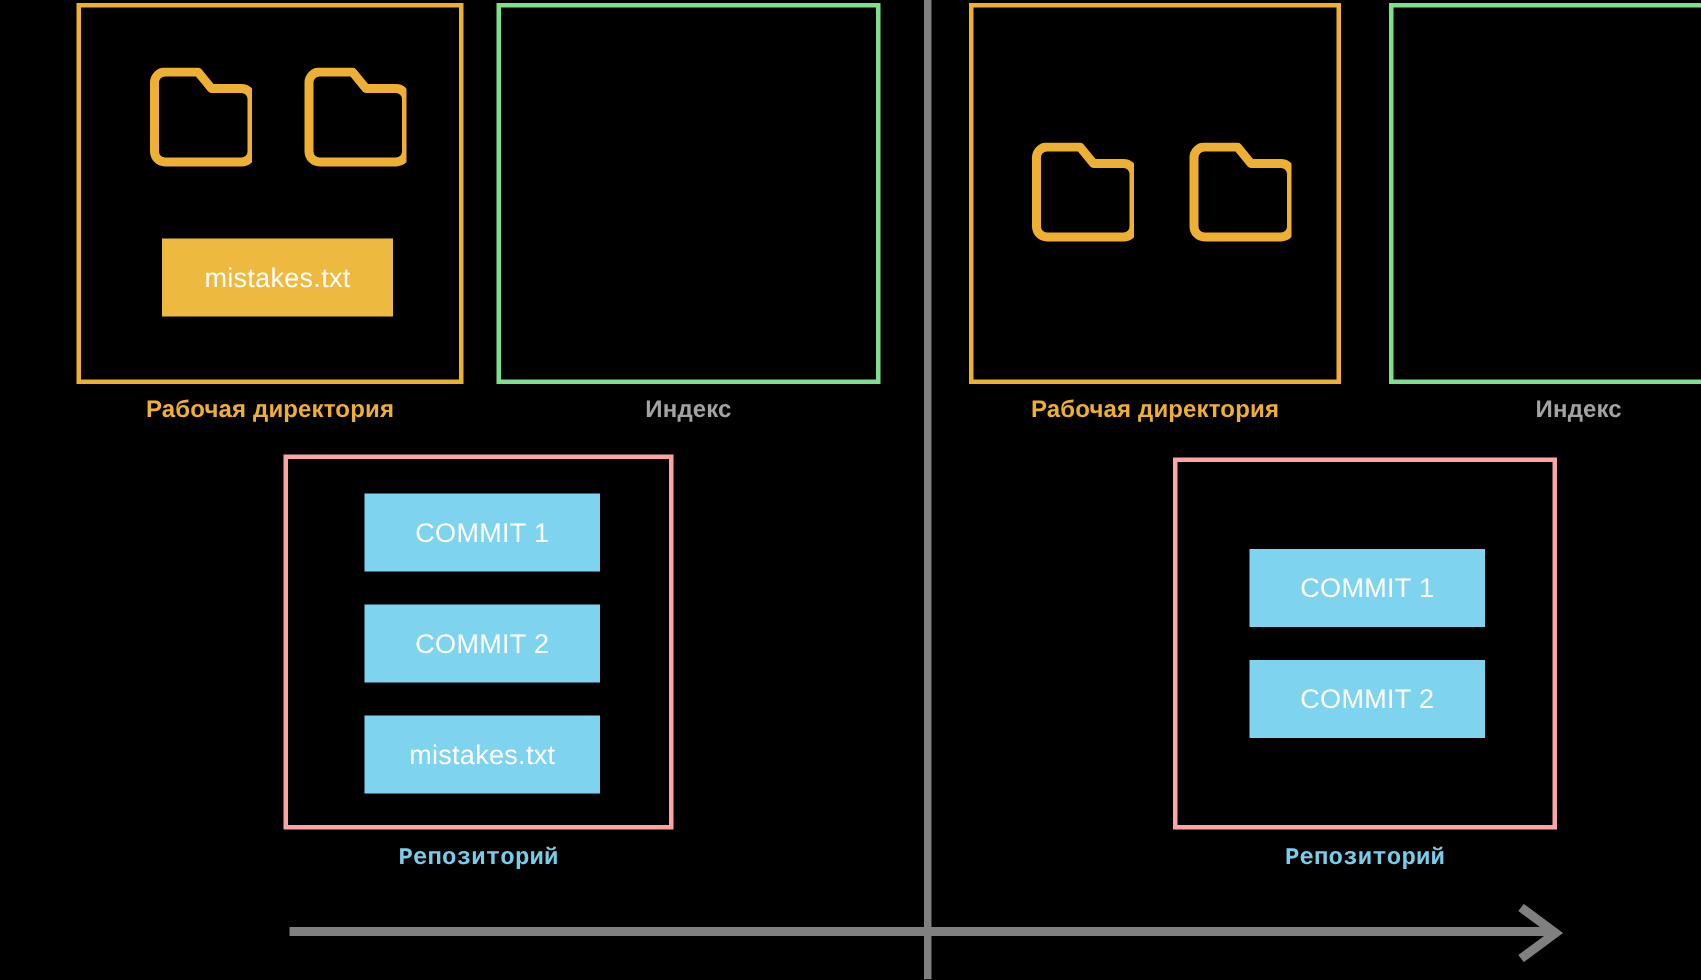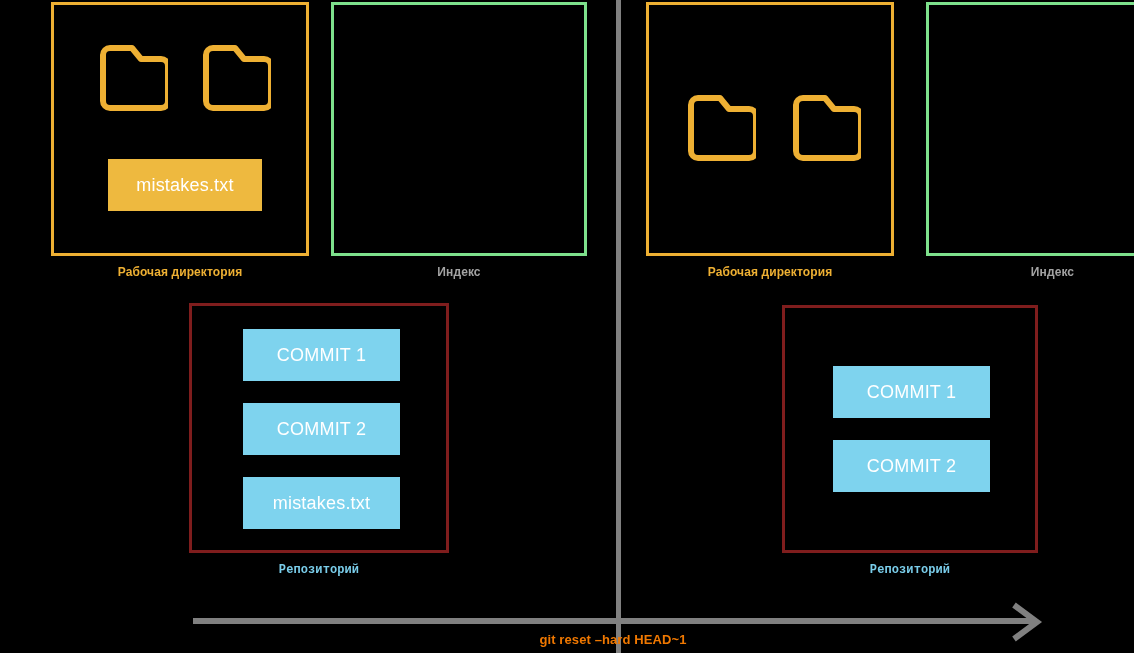--- a/index.html
+++ b/index.html
@@ -36,27 +36,27 @@
   }
 
   
   .box {
     position: absolute;
     box-sizing: border-box;
     background: #000000;
   }
   .box-workdir { border: 3px solid #eeb033; }
   .box-index   { border: 3px solid #7ee08c; }
-  .box-repo    { border: 3px solid #7f1d1d; }
+  .box-repo    { border: 3px solid #fca5a5; }
 
   
   .caption {
     position: absolute;
     text-align: center;
-    font-size: 12px;
+    font-size: 16px;
     font-weight: bold;
     letter-spacing: 0.1px;
     white-space: nowrap;
   }
   .caption-workdir { color: #eeb033; }
   .caption-index   { color: #a3a3a3; }
   .caption-repo    { color: #7acdea; font-family: Liberation Mono, monospace; }
 
   
   .folder {
@@ -174,15 +174,14 @@
     </div>
   </div>
   <div class="caption caption-repo" style="left:734px; top:563px; width:256px;">Репозиторий</div>
 
   <div class="arrow-line" style="left:145px; top:618px; width:840px; height:6px;"></div>
   <div class="arrow-head" style="left:962px; top:602px;">
     <svg width="34" height="40" viewBox="0 0 34 40">
       <path d="M4 3 L27 20 L4 37" fill="none" stroke="#808080" stroke-width="6" stroke-linecap="butt" stroke-linejoin="miter"></path>
     </svg>
   </div>
-  <div class="arrow-label" style="left:345px; top:632px; width:440px;">git reset –hard HEAD~1</div>
 
 </div>
 
 </body></html>

